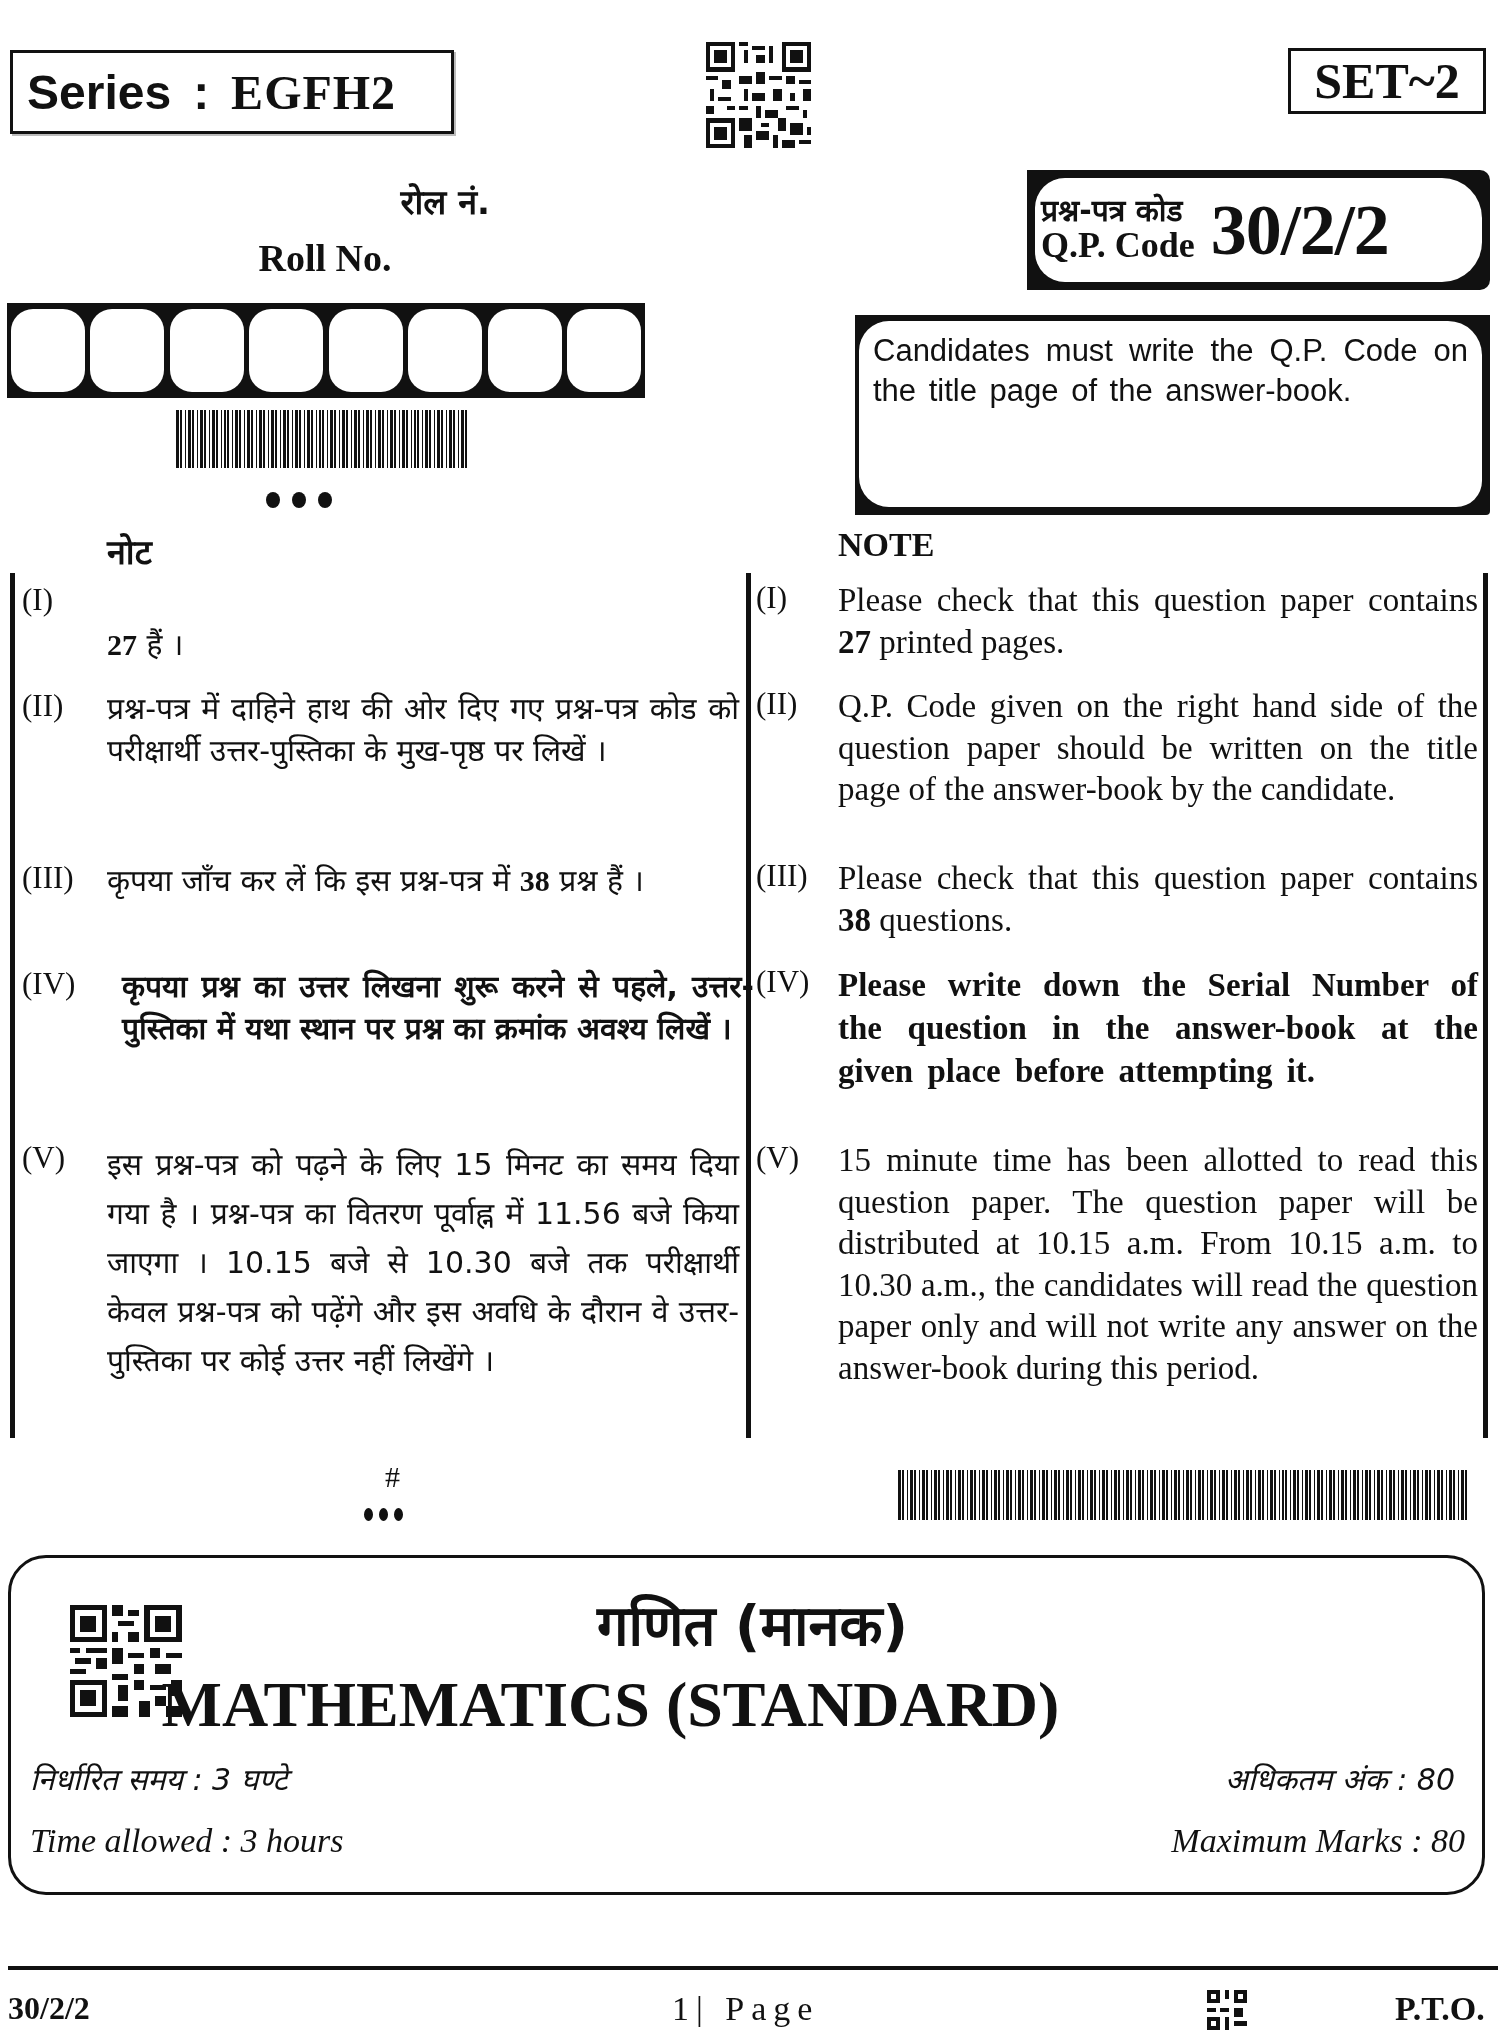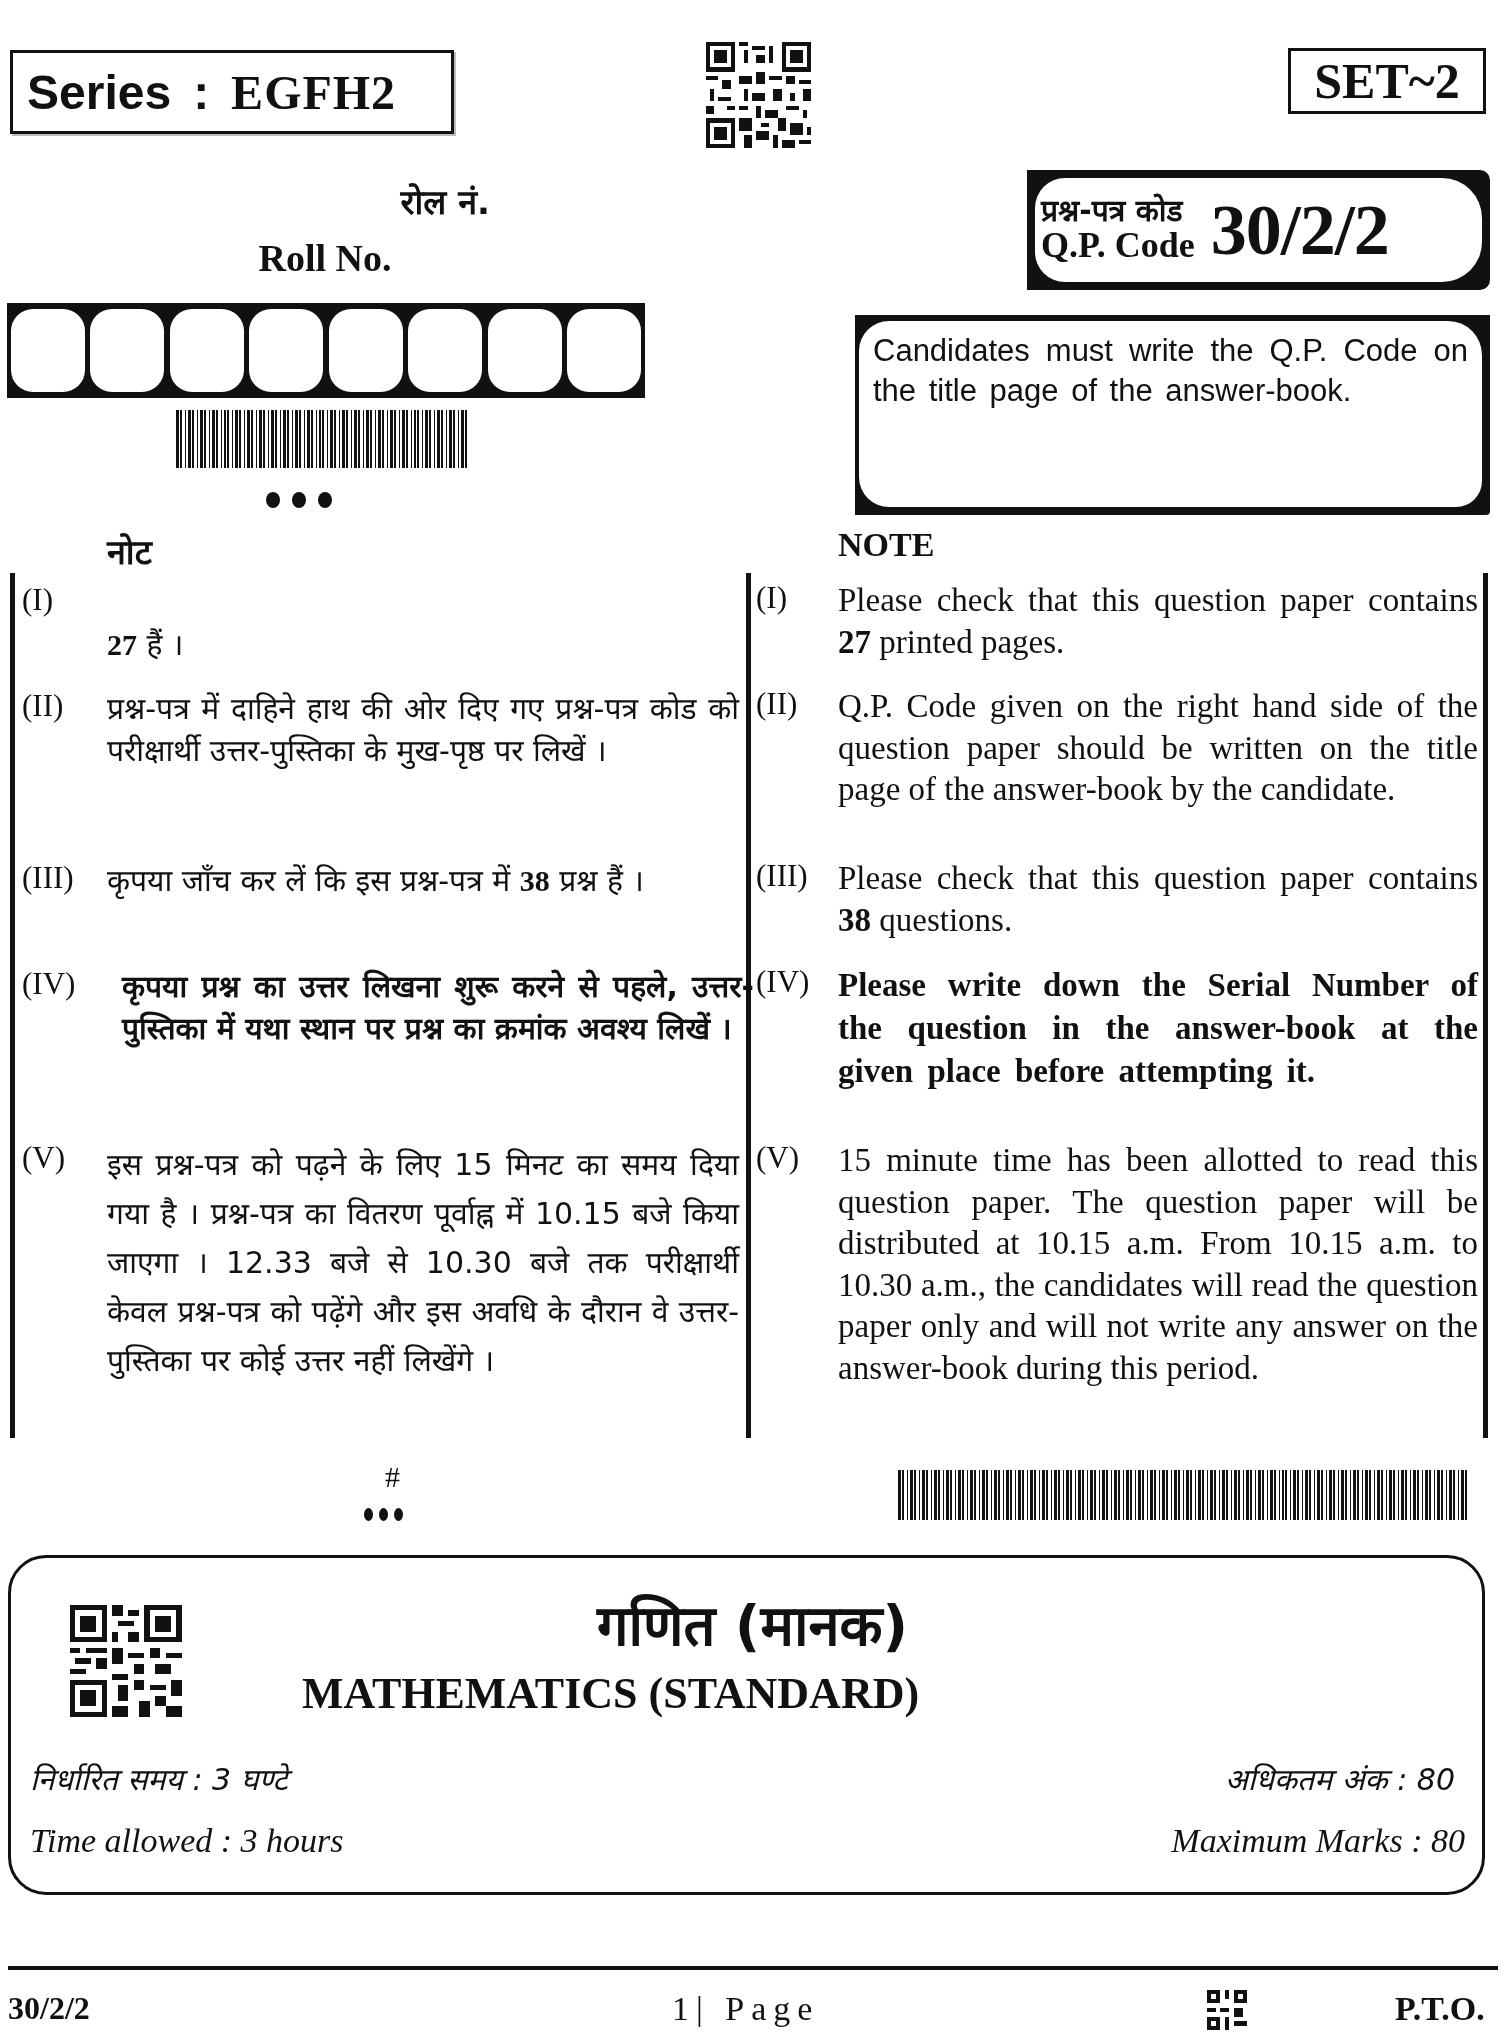--- a/index.html
+++ b/index.html
@@ -37,21 +37,21 @@
   .vline{background:#111;width:5px;}
   .item{position:absolute;}
   .item .num{position:absolute;left:0;top:0;font-size:31px;}
   .item .txt{position:absolute;top:0;text-align:justify;}
   .hi-txt{font-family:"DejaVu Sans",sans-serif;font-size:30px;line-height:42px;}
   .en-txt{font-size:33px;line-height:41.5px;}
   .b{font-weight:bold;}
   .hash{left:385px;top:1460px;font-size:30px;}
   .title-box{left:8px;top:1555px;width:1477px;height:340px;border:3px solid #111;border-radius:38px;box-sizing:border-box;}
   .t-hi{left:0;width:1505px;top:1585px;text-align:center;font-family:"DejaVu Sans",sans-serif;font-size:56px;font-weight:bold;padding-left:0;}
-  .t-en{left:0;width:1221px;top:1668px;text-align:center;font-size:44px;font-weight:bold;}
+  .t-en{left:0;width:1221px;top:1668px;text-align:center;font-size:64px;font-weight:bold;}
   .meta{font-style:italic;font-size:34px;}
   .meta-hi{font-family:"DejaVu Sans",sans-serif;font-size:30px;}
   .foot-line{left:8px;top:1966px;width:1490px;height:4px;background:#111;}
   .foot-code{left:8px;top:1990px;font-size:32px;font-weight:bold;}
   .foot-page{left:672px;top:1990px;font-size:34px;letter-spacing:7px;}
   .foot-pto{left:1395px;top:1990px;font-size:34px;font-weight:bold;}
 </style>
 </head>
 <body>
 
@@ -248,21 +248,21 @@
 <div class="item" style="left:22px;top:860px;width:720px;">
   <span class="num serif">(III)</span>
   <div class="txt hi-txt" style="left:85px;width:632px;"><span>कृपया जाँच कर लें कि इस प्रश्न-पत्र में</span> <span class="b serif">38</span><span> प्रश्न हैं ।</span></div>
 </div>
 <div class="item" style="left:22px;top:966px;width:720px;">
   <span class="num serif">(IV)</span>
   <div class="txt hi-txt b" style="left:100px;width:632px;">कृपया प्रश्न का उत्तर लिखना शुरू करने से पहले, उत्तर-पुस्तिका में यथा स्थान पर प्रश्न का क्रमांक अवश्य लिखें ।</div>
 </div>
 <div class="item" style="left:22px;top:1140px;width:720px;">
   <span class="num serif">(V)</span>
-  <div class="txt hi-txt" style="left:85px;width:632px;line-height:49px;">इस प्रश्न-पत्र को पढ़ने के लिए 15 मिनट का समय दिया गया है । प्रश्न-पत्र का वितरण पूर्वाह्न में 10.15 बजे किया जाएगा । 12.33 बजे से 10.30 बजे तक परीक्षार्थी केवल प्रश्न-पत्र को पढ़ेंगे और इस अवधि के दौरान वे उत्तर-पुस्तिका पर कोई उत्तर नहीं लिखेंगे ।</div>
+  <div class="txt hi-txt" style="left:85px;width:632px;line-height:49px;">इस प्रश्न-पत्र को पढ़ने के लिए 15 मिनट का समय दिया गया है । प्रश्न-पत्र का वितरण पूर्वाह्न में 11.56 बजे किया जाएगा । 10.15 बजे से 10.30 बजे तक परीक्षार्थी केवल प्रश्न-पत्र को पढ़ेंगे और इस अवधि के दौरान वे उत्तर-पुस्तिका पर कोई उत्तर नहीं लिखेंगे ।</div>
 </div>
 
 <div class="item" style="left:756px;top:580px;width:724px;">
   <span class="num">(I)</span>
   <div class="txt en-txt" style="left:82px;width:640px;"><span>Please check that this question paper contains </span><span class="b">27</span><span> printed pages.</span></div>
 </div>
 <div class="item" style="left:756px;top:686px;width:724px;">
   <span class="num">(II)</span>
   <div class="txt en-txt" style="left:82px;width:640px;">Q.P. Code given on the right hand side of the question paper should be written on the title page of the answer-book by the candidate.</div>
 </div>

